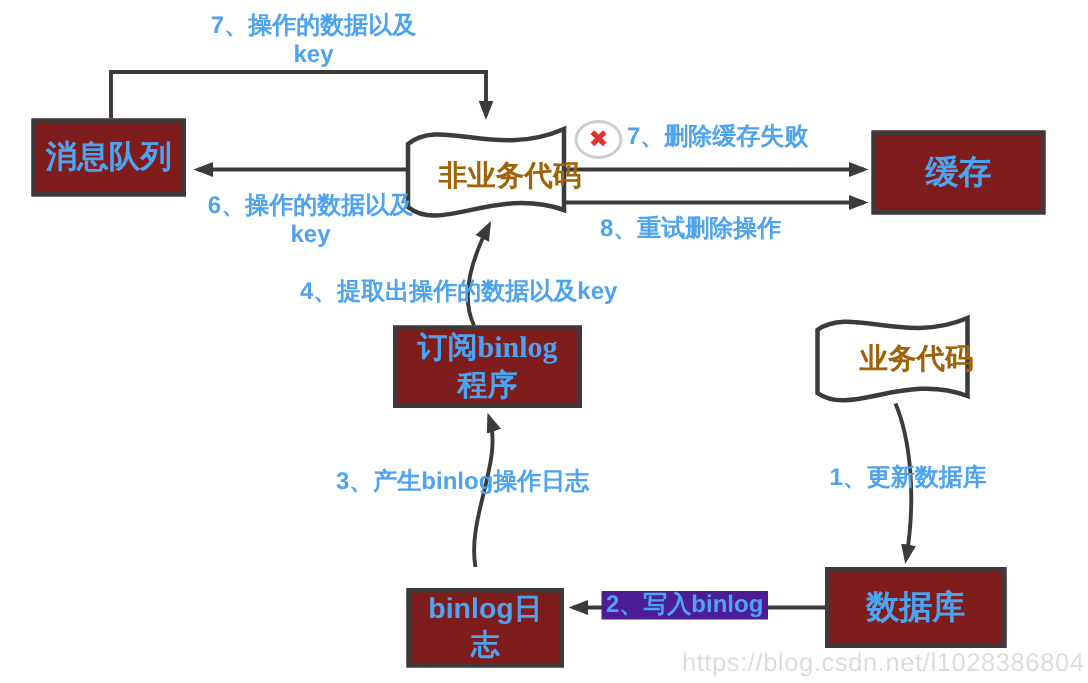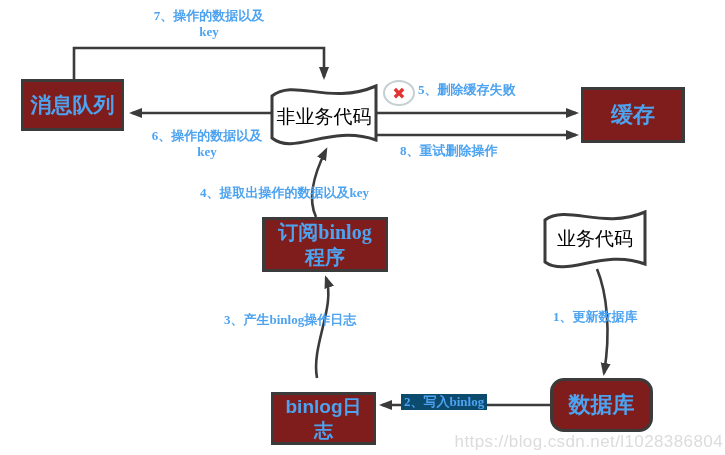--- a/index.html
+++ b/index.html
@@ -18,33 +18,33 @@
     box-sizing:border-box;
     border:3px solid #3b3b3b;
     background:#7f1d1d;
     color:#4da3f0;
     font-weight:bold;
     display:flex;flex-direction:column;align-items:center;justify-content:center;
     text-align:center;line-height:1.25;
   }
   .flag-label{
     position:absolute;z-index:2;
-    color:#000000;font-weight:normal;
+    color:#a16207;font-weight:bold;
     display:flex;align-items:center;justify-content:center;
     text-align:center;
+    padding-left:16px;
   }
   .lbl{
     position:absolute;z-index:3;
     color:#4da3f0;font-weight:bold;
-    font-size:13px;line-height:1.2;
+    font-size:16px;line-height:1.2;
     white-space:nowrap;
-    font-family:Liberation Serif, serif;
   }
   .lbl.two-line{text-align:center;white-space:normal;}
-  .lbl.on-line{background:#0c4a6e;padding:0 3px;}
+  .lbl.on-line{background:#4c1d95;padding:0 3px;}
   .err-badge{
     position:absolute;z-index:3;
     left:383px;top:80px;width:32px;height:26px;
     box-sizing:border-box;
     border:2px solid #c6cfd2;border-radius:50%;
     background:#ffffff;
     color:#e23333;font-size:16px;font-weight:bold;
     display:flex;align-items:center;justify-content:center;
   }
   .watermark{
@@ -83,49 +83,49 @@
     <path class="edge" d="M597,269 C607,293 611,332 604,373" marker-end="url(#ah)"></path>
 
     <path class="edge" d="M550,405 L382,405" marker-end="url(#ah)"></path>
 
     <path class="flag" d="M272,96 C294,78 330,106 376,86 L376,140 C330,124 294,156 272,138 Z"></path>
     <path class="flag" d="M545,220 C567,204 603,230 645,212 L645,264 C603,248 567,278 545,262 Z"></path>
   </svg>
 
   <div class="node" style="left:21px;top:79px;width:103px;height:52px;font-size:21px;">消息队列</div>
 
-  <div class="node" style="left:581px;top:87px;width:104px;height:56px;font-size:22px;">缓存</div>
+  <div class="node" style="left:581px;top:87px;width:116px;height:56px;font-size:22px;">缓存</div>
 
   <div class="node" style="left:262px;top:217px;width:126px;height:55px;font-size:20px;font-family:Liberation Serif, serif;">
     <span>订阅binlog</span>
     <span>程序</span>
   </div>
 
   <div class="node" style="left:271px;top:392px;width:105px;height:53px;font-size:19px;">
     <span>binlog日</span>
     <span>志</span>
   </div>
 
-  <div class="node" style="left:550px;top:378px;width:103px;height:54px;font-size:22px;border-radius:14px;">数据库</div>
+  <div class="node" style="left:550px;top:378px;width:121px;height:54px;font-size:22px;">数据库</div>
 
   <div class="flag-label" style="left:272px;top:94px;width:104px;height:46px;font-size:19px;">非业务代码</div>
 
   <div class="flag-label" style="left:545px;top:218px;width:100px;height:42px;font-size:19px;">业务代码</div>
 
   <div class="lbl two-line" style="left:120px;top:8px;width:178px;">
     <div>7、操作的数据以及</div>
     <div>key</div>
   </div>
 
   <div class="lbl two-line" style="left:118px;top:128px;width:178px;text-align:center;">
     <div>6、操作的数据以及</div>
     <div>key</div>
   </div>
 
-  <div class="lbl" style="left:418px;top:82px;">5、删除缓存失败</div>
+  <div class="lbl" style="left:418px;top:82px;">7、删除缓存失败</div>
 
   <div class="lbl" style="left:400px;top:143px;">8、重试删除操作</div>
 
   <div class="lbl" style="left:200px;top:185px;">4、提取出操作的数据以及key</div>
 
   <div class="lbl" style="left:224px;top:312px;">3、产生binlog操作日志</div>
 
   <div class="lbl" style="left:553px;top:309px;">1、更新数据库</div>
 
   <div class="lbl on-line" style="left:401px;top:394px;">2、写入binlog</div>

